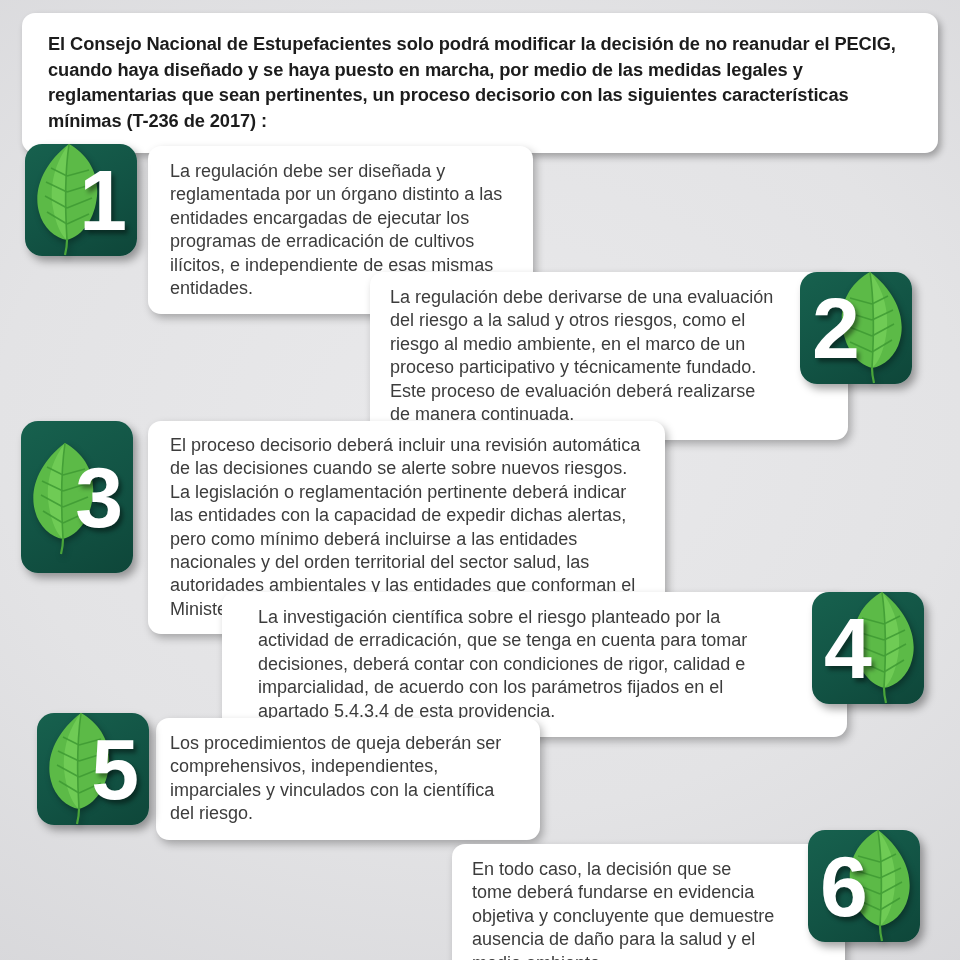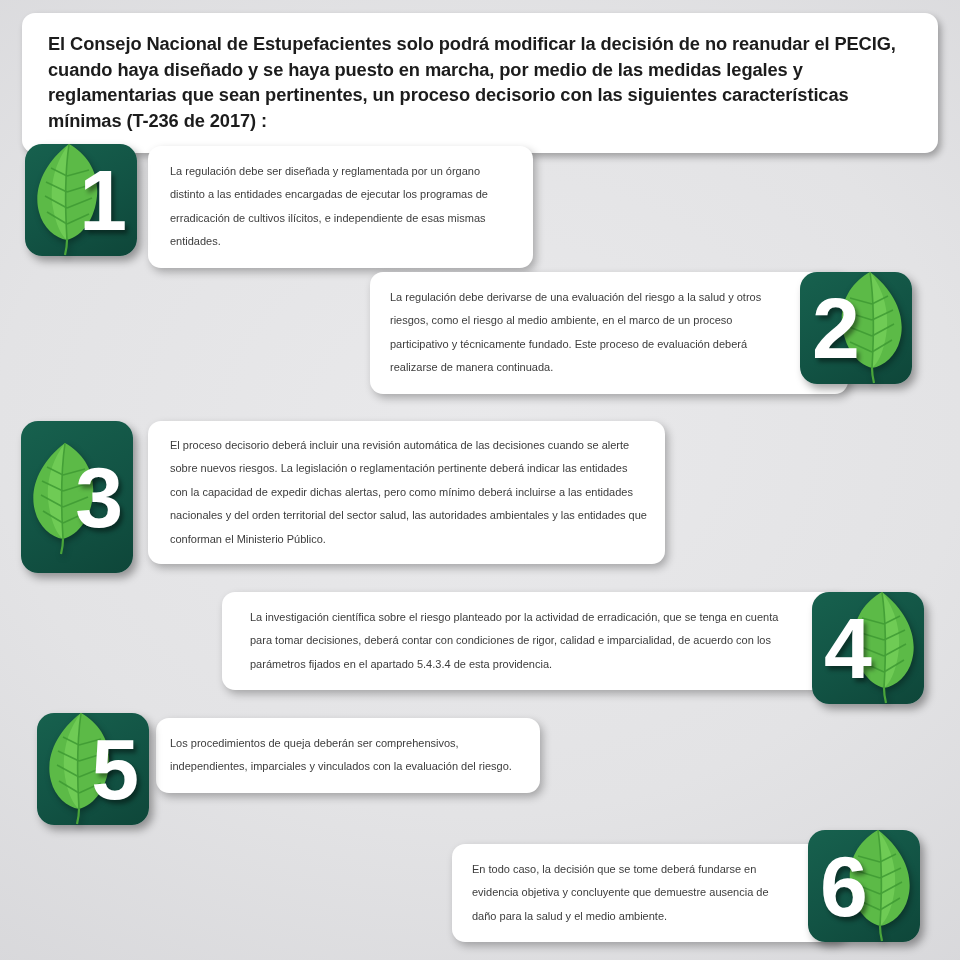--- a/index.html
+++ b/index.html
@@ -48,21 +48,21 @@
     position: absolute;
   }
   .item-card {
     position: absolute;
     background: #ffffff;
     border-radius: 13px;
     box-shadow: 3px 4px 8px rgba(0,0,0,0.28);
     box-sizing: border-box;
   }
   .item-text {
-    font-size: 11px;
+    font-size: 18px;
     line-height: 23.4px;
     color: #3c3c3c;
     margin: 0;
   }
   .text-left  { text-align: left; }
   .text-right { }
 
   
   .badge {
     position: absolute;
@@ -190,21 +190,21 @@
               <path d="M38 38 L60 32"></path>
           </g>
           <path d="M38 102 C38 108 37 113 36 117" stroke="#4aa53a" stroke-width="2.2" fill="none"></path>
         </svg>
         <span class="badge-num">3</span>
       </div>
     </div>
   </div>
 
   <div class="item">
-    <div class="item-card" style="left:222px; top:592px; width:625px; padding:14px 68px 14px 28px;">
+    <div class="item-card" style="left:222px; top:592px; width:625px; padding:14px 68px 14px 36px;">
       <p class="item-text text-right">La investigación científica sobre el riesgo planteado por la actividad de erradicación, que se tenga en cuenta para tomar decisiones, deberá contar con condiciones de rigor, calidad e imparcialidad, de acuerdo con los parámetros fijados en el apartado 5.4.3.4 de esta providencia.</p>
     </div>
     <div class="badge leaf-right" style="left:812px; top:592px;">
       <div class="badge-inner">
         <svg class="badge-leaf" viewBox="0 0 74 118">
           <path d="M34 6 C60 26 70 52 64 74 C60 90 48 100 36 102 C20 98 8 80 6 58 C4 34 16 16 34 6 Z" fill="#5cba47"></path>
           <path d="M34 6 C48 24 54 48 50 70 C47 87 42 97 36 102 C38 74 38 36 34 6 Z" fill="#6fcb55"></path>
           <g stroke="#3e9a33" stroke-width="1.6" fill="none" opacity="0.85">
             <path d="M36 102 C38 70 38 34 34 6"></path>
             <path d="M36 86 L56 74"></path>
@@ -218,21 +218,21 @@
           </g>
           <path d="M36 102 C36 108 37 113 38 117" stroke="#4aa53a" stroke-width="2.2" fill="none"></path>
         </svg>
         <span class="badge-num">4</span>
       </div>
     </div>
   </div>
 
   <div class="item">
     <div class="item-card" style="left:156px; top:718px; width:384px; padding:14px 18px 14px 14px;">
-      <p class="item-text text-left">Los procedimientos de queja deberán ser comprehensivos, independientes, imparciales y vinculados con la evaluación del riesgo.</p>
+      <p class="item-text text-left">Los procedimientos de queja deberán ser comprehensivos, independientes, imparciales y vinculados con la científica del riesgo.</p>
     </div>
     <div class="badge leaf-left" style="left:37px; top:713px;">
       <div class="badge-inner">
         <svg class="badge-leaf" viewBox="0 0 74 118">
           <path d="M40 6 C14 26 4 52 10 74 C14 90 26 100 38 102 C54 98 66 80 68 58 C70 34 58 16 40 6 Z" fill="#5cba47"></path>
           <path d="M40 6 C26 24 20 48 24 70 C27 87 32 97 38 102 C36 74 36 36 40 6 Z" fill="#6fcb55"></path>
           <g stroke="#3e9a33" stroke-width="1.6" fill="none" opacity="0.85">
             <path d="M38 102 C36 70 36 34 40 6"></path>
             <path d="M38 86 L18 74"></path>
               <path d="M38 86 L60 76"></path>

